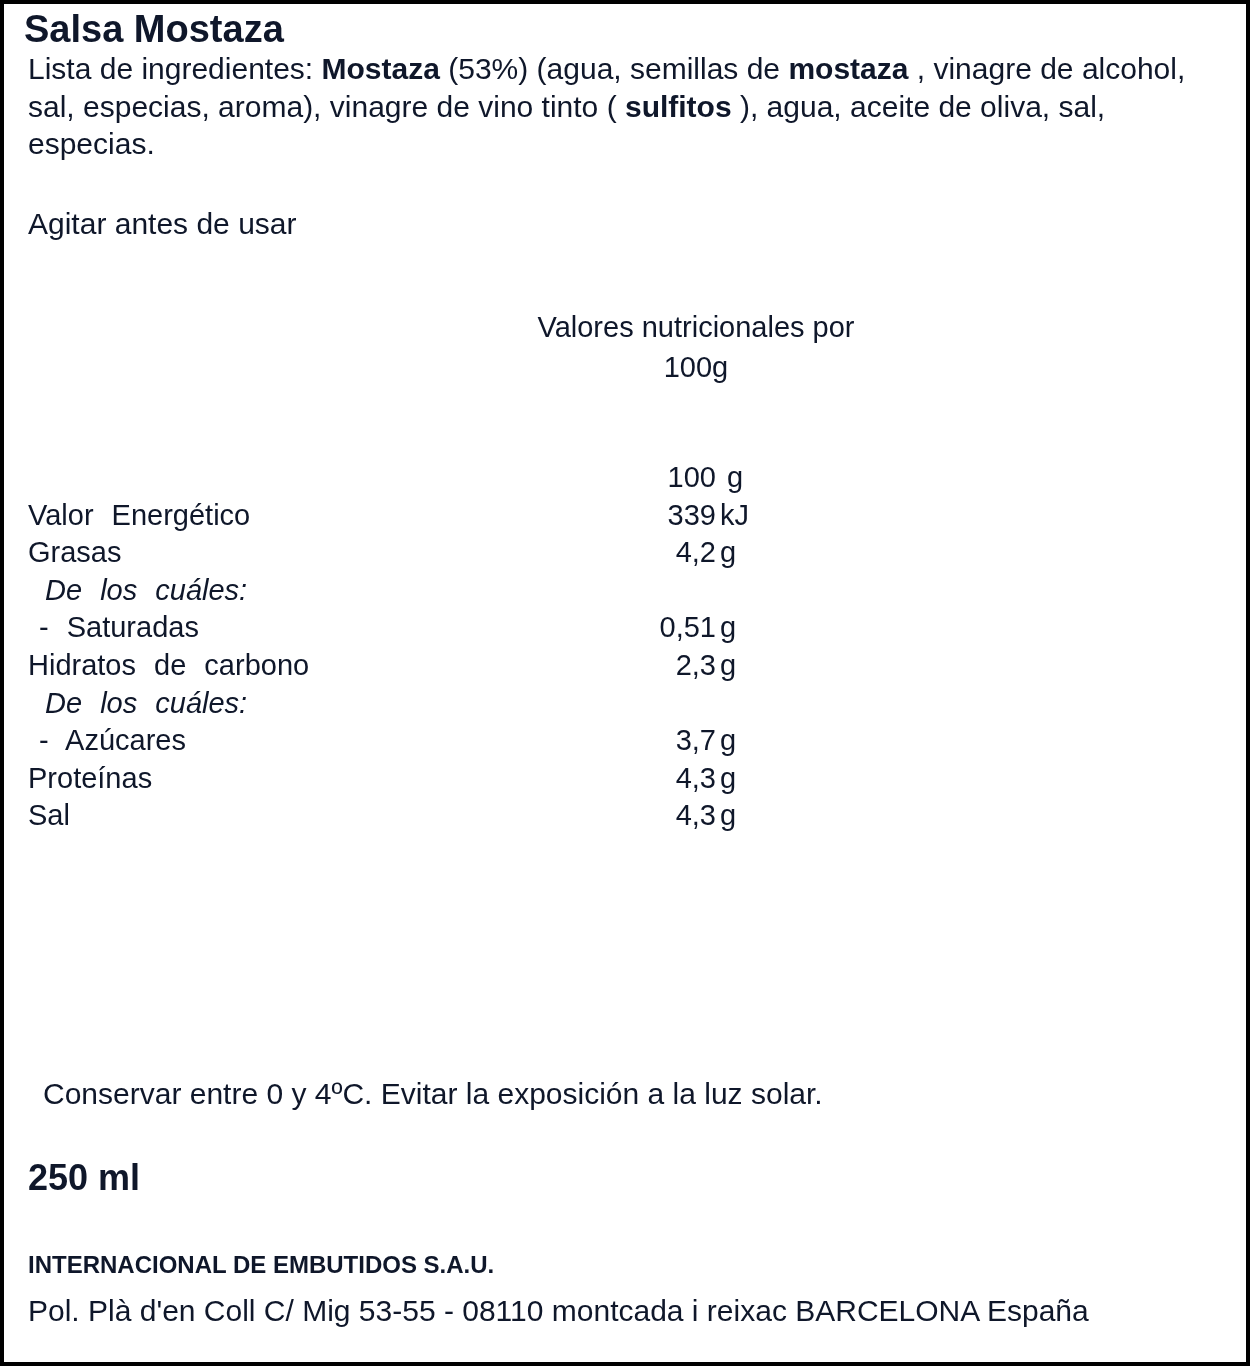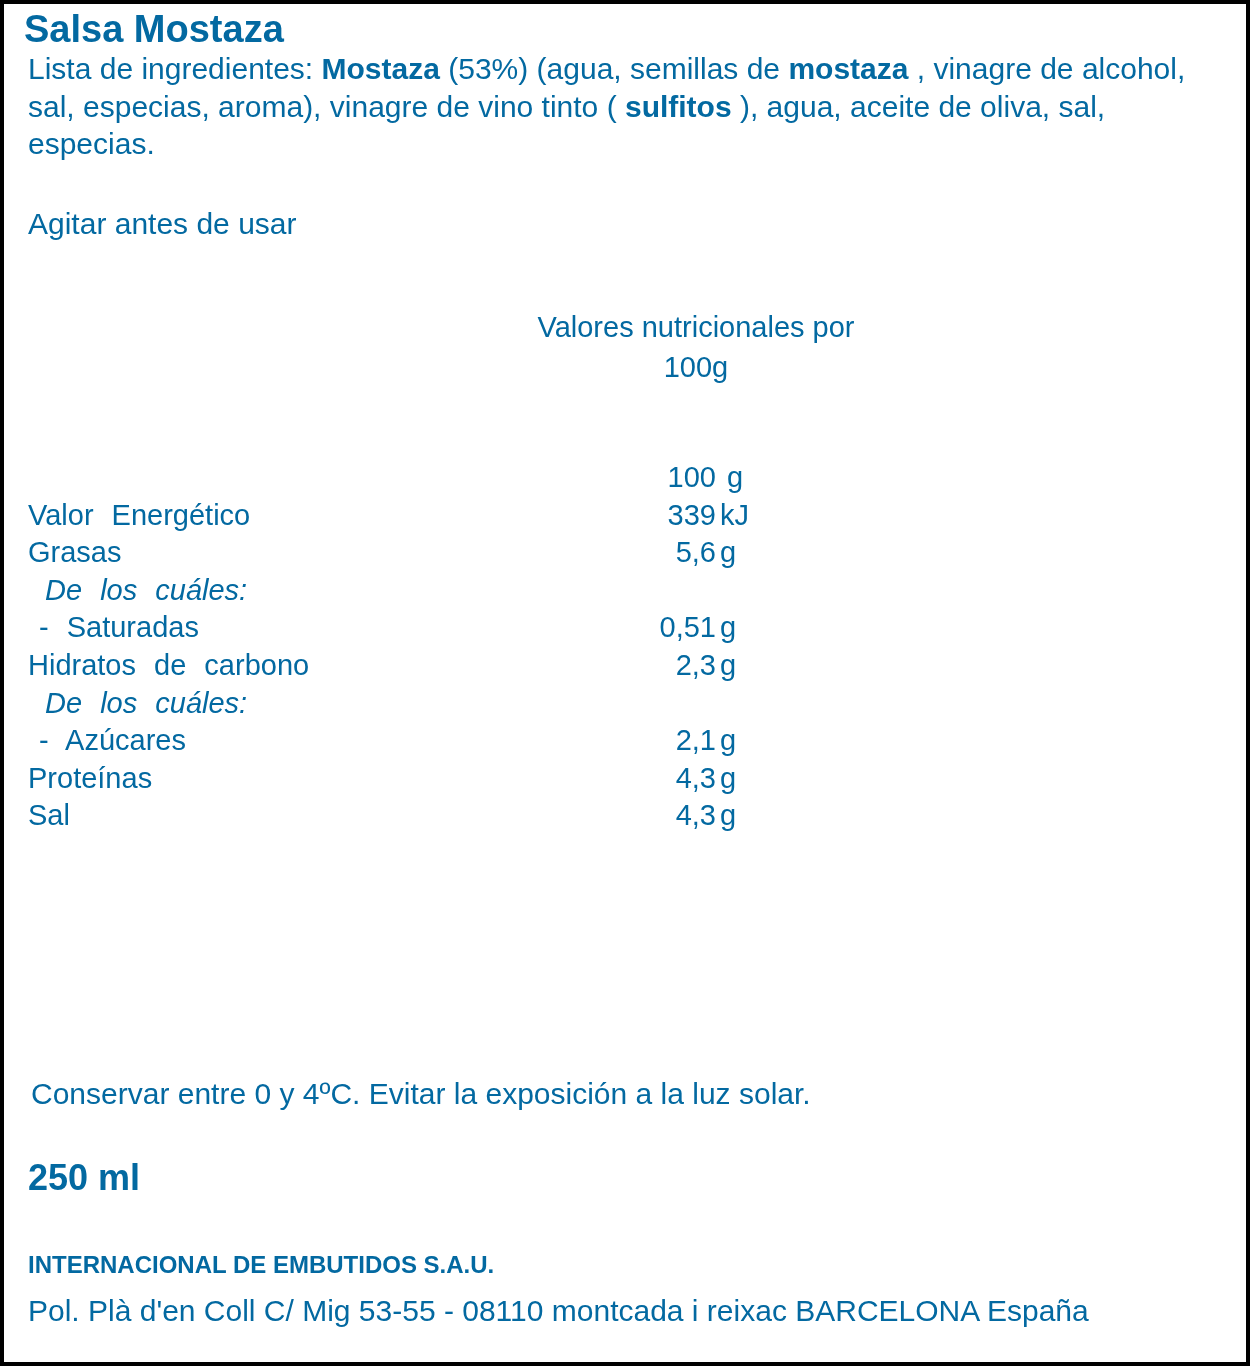--- a/index.html
+++ b/index.html
@@ -3,38 +3,38 @@
 <meta charset="utf-8">
 <style>
   html,body{margin:0;padding:0;background:#ffffff;}
   .page{
     position:relative;
     width:1250px;height:1366px;
     box-sizing:border-box;
     background:#ffffff;
     border:4px solid #000000;
     font-family:"Liberation Sans",sans-serif;
-    color:#0369a1;
+    color:#0f172a;
     overflow:hidden;
   }
   .abs{position:absolute;}
   .title{left:20px;top:2px;font-size:38px;font-weight:bold;line-height:46px;white-space:nowrap;}
   .ingredients{left:24px;top:46px;width:1160px;font-size:30px;line-height:37.6px;}
   .ingredients .b{font-weight:bold;}
   .usage{left:24px;top:201px;font-size:30px;line-height:37.6px;white-space:nowrap;}
   .nutri-header{left:392px;top:303px;width:600px;text-align:center;font-size:29px;line-height:40px;}
   .ntable{left:24px;top:455px;width:688px;}
   .nrow{position:relative;height:37.6px;line-height:37.6px;font-size:29px;}
   .nrow .lbl{position:absolute;left:0;top:0;white-space:nowrap;word-spacing:10px;}
   .nrow.ind-1 .lbl{left:17px;font-style:italic;}
   .nrow.ind-2 .lbl{left:11px;}
   .nrow .num{position:absolute;right:0;top:0;white-space:nowrap;}
   .nrow .unit{position:absolute;left:688px;top:0;padding-left:4px;white-space:nowrap;}
   .nrow.hdr .unit{padding-left:11px;}
-  .storage{left:27px;top:1071px;font-size:30px;line-height:37.6px;white-space:nowrap;}
+  .storage{left:39px;top:1071px;font-size:30px;line-height:37.6px;white-space:nowrap;}
   .qty{left:24px;top:1152px;font-size:36px;font-weight:bold;line-height:44px;white-space:nowrap;}
   .company{left:24px;top:1242px;font-size:24px;font-weight:bold;line-height:37.6px;white-space:nowrap;}
   .address{left:24px;top:1288px;font-size:30px;line-height:37.6px;white-space:nowrap;}
 </style>
 </head>
 <body>
 
 <div class="page">
 
   <div class="abs title">Salsa Mostaza</div>
@@ -54,21 +54,21 @@
         <span class="num">100</span>
         <span class="unit">g</span>
       </div>
       <div class="nrow">
         <span class="lbl">Valor Energético</span>
         <span class="num">339</span>
         <span class="unit">kJ</span>
       </div>
       <div class="nrow">
         <span class="lbl">Grasas</span>
-        <span class="num">5,6</span>
+        <span class="num">4,2</span>
         <span class="unit">g</span>
       </div>
       <div class="nrow ind-1">
         <span class="lbl">De los cuáles:</span>
         <span class="num"></span>
         <span class="unit"></span>
       </div>
       <div class="nrow ind-2">
         <span class="lbl">- Saturadas</span>
         <span class="num">0,51</span>
@@ -79,21 +79,21 @@
         <span class="num">2,3</span>
         <span class="unit">g</span>
       </div>
       <div class="nrow ind-1">
         <span class="lbl">De los cuáles:</span>
         <span class="num"></span>
         <span class="unit"></span>
       </div>
       <div class="nrow ind-2">
         <span class="lbl">- Azúcares</span>
-        <span class="num">2,1</span>
+        <span class="num">3,7</span>
         <span class="unit">g</span>
       </div>
       <div class="nrow">
         <span class="lbl">Proteínas</span>
         <span class="num">4,3</span>
         <span class="unit">g</span>
       </div>
       <div class="nrow">
         <span class="lbl">Sal</span>
         <span class="num">4,3</span>

